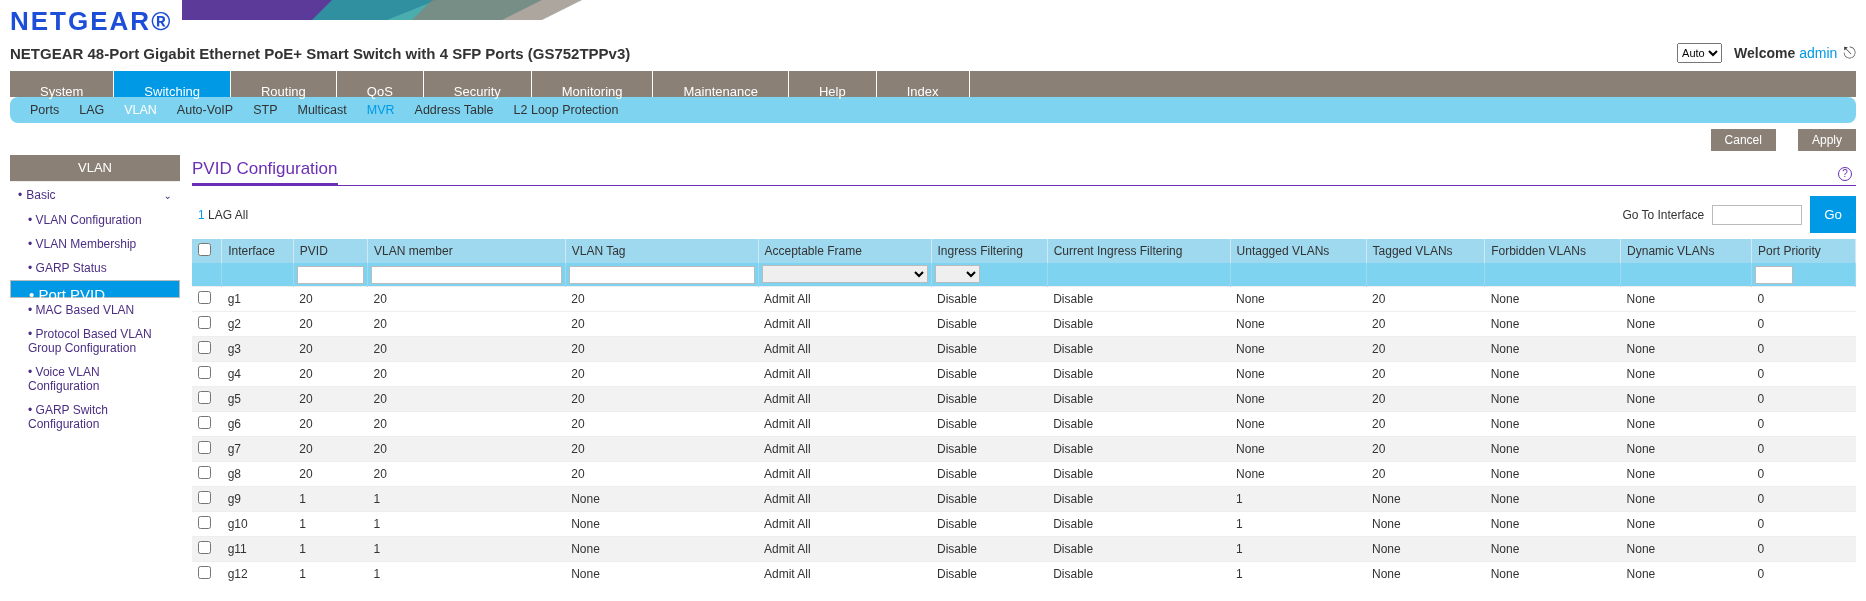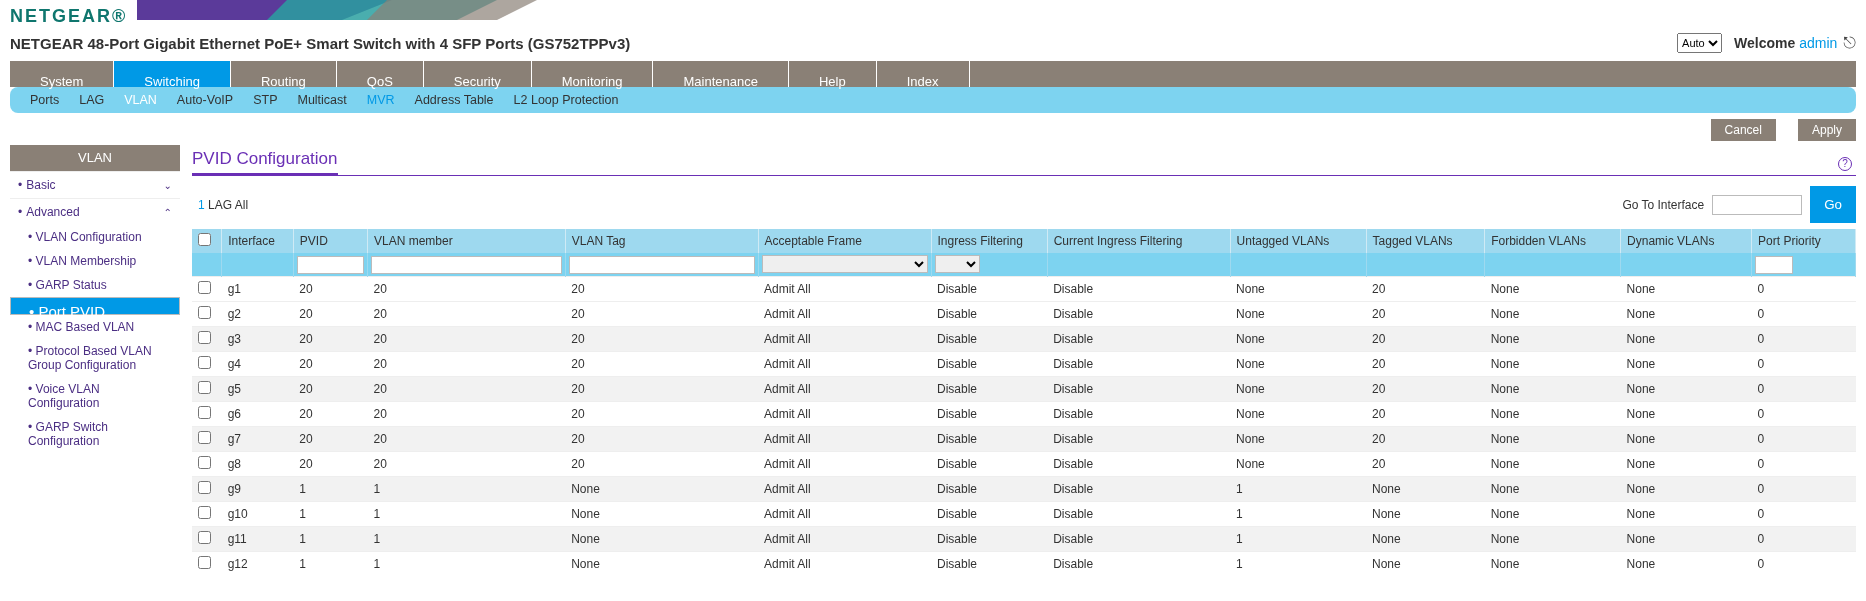--- a/index.html
+++ b/index.html
@@ -1,18 +1,18 @@
 <!DOCTYPE html>
 <html><head>
 <meta charset="utf-8">
 <style>
   * { box-sizing: border-box; margin: 0; padding: 0; }
   body { font-family: Arial, sans-serif; font-size: 12px; color: #333; background: #fff; width: 1866px; }
   .top { display: flex; align-items: flex-start; }
-  .logo { font-family: Arial; font-size: 18px; font-weight: bold; letter-spacing: 2px; color: #0f766e; padding: 6px 10px 0 10px; text-align: right; }
+  .logo { font-family: Arial; font-size: 26px; font-weight: bold; letter-spacing: 2px; color: #1d4ed8; padding: 6px 10px 0 10px; text-align: right; }
   .ribbon { position: relative; height: 20px; flex: 1; overflow: hidden; }
   .ribbon svg { position: absolute; top: -10px; left: 0; }
   .product-row { display: flex; align-items: center; padding: 6px 10px 8px 10px; }
   .product-title { font-size: 15px; font-weight: bold; color: #333; flex: 1; }
   .lang-select { height: 20px; font-size: 11px; margin-right: 12px; }
   .welcome { font-size: 14px; font-weight: bold; }
   .welcome a { color: #0099e6; font-weight: normal; text-decoration: none; }
   .logout-icon { margin-left: 6px; color: #444; font-size: 16px; }
   .nav { display: flex; background: #8a8076; height: 26px; margin: 0 10px; }
   .nav-item { color: #fff; padding: 8px 30px; line-height: 26px; font-size: 13px; border-right: 1px solid #fff; cursor: pointer; white-space: nowrap; }
@@ -119,24 +119,20 @@
   <button class="btn-gray">Apply</button>
 </div>
 
 <div class="main">
   <div class="sidebar">
     <div class="side-hdr">VLAN</div>
     <div class="side-sec">
       <span class="side-sec-label">Basic</span>
       <span class="chev">⌄</span>
     </div>
-    <div class="side-sec">
-      <span class="side-sec-label">Advanced</span>
-      <span class="chev">⌃</span>
-    </div>
     <div id="side-items">
         <div class="side-item">VLAN Configuration</div>
         <div class="side-item">VLAN Membership</div>
         <div class="side-item">GARP Status</div>
         <div class="side-item sel">Port PVID Configuration</div>
         <div class="side-item">MAC Based VLAN</div>
         <div class="side-item">Protocol Based VLAN Group Configuration</div>
         <div class="side-item">Voice VLAN Configuration</div>
         <div class="side-item">GARP Switch Configuration</div>
       </div>

